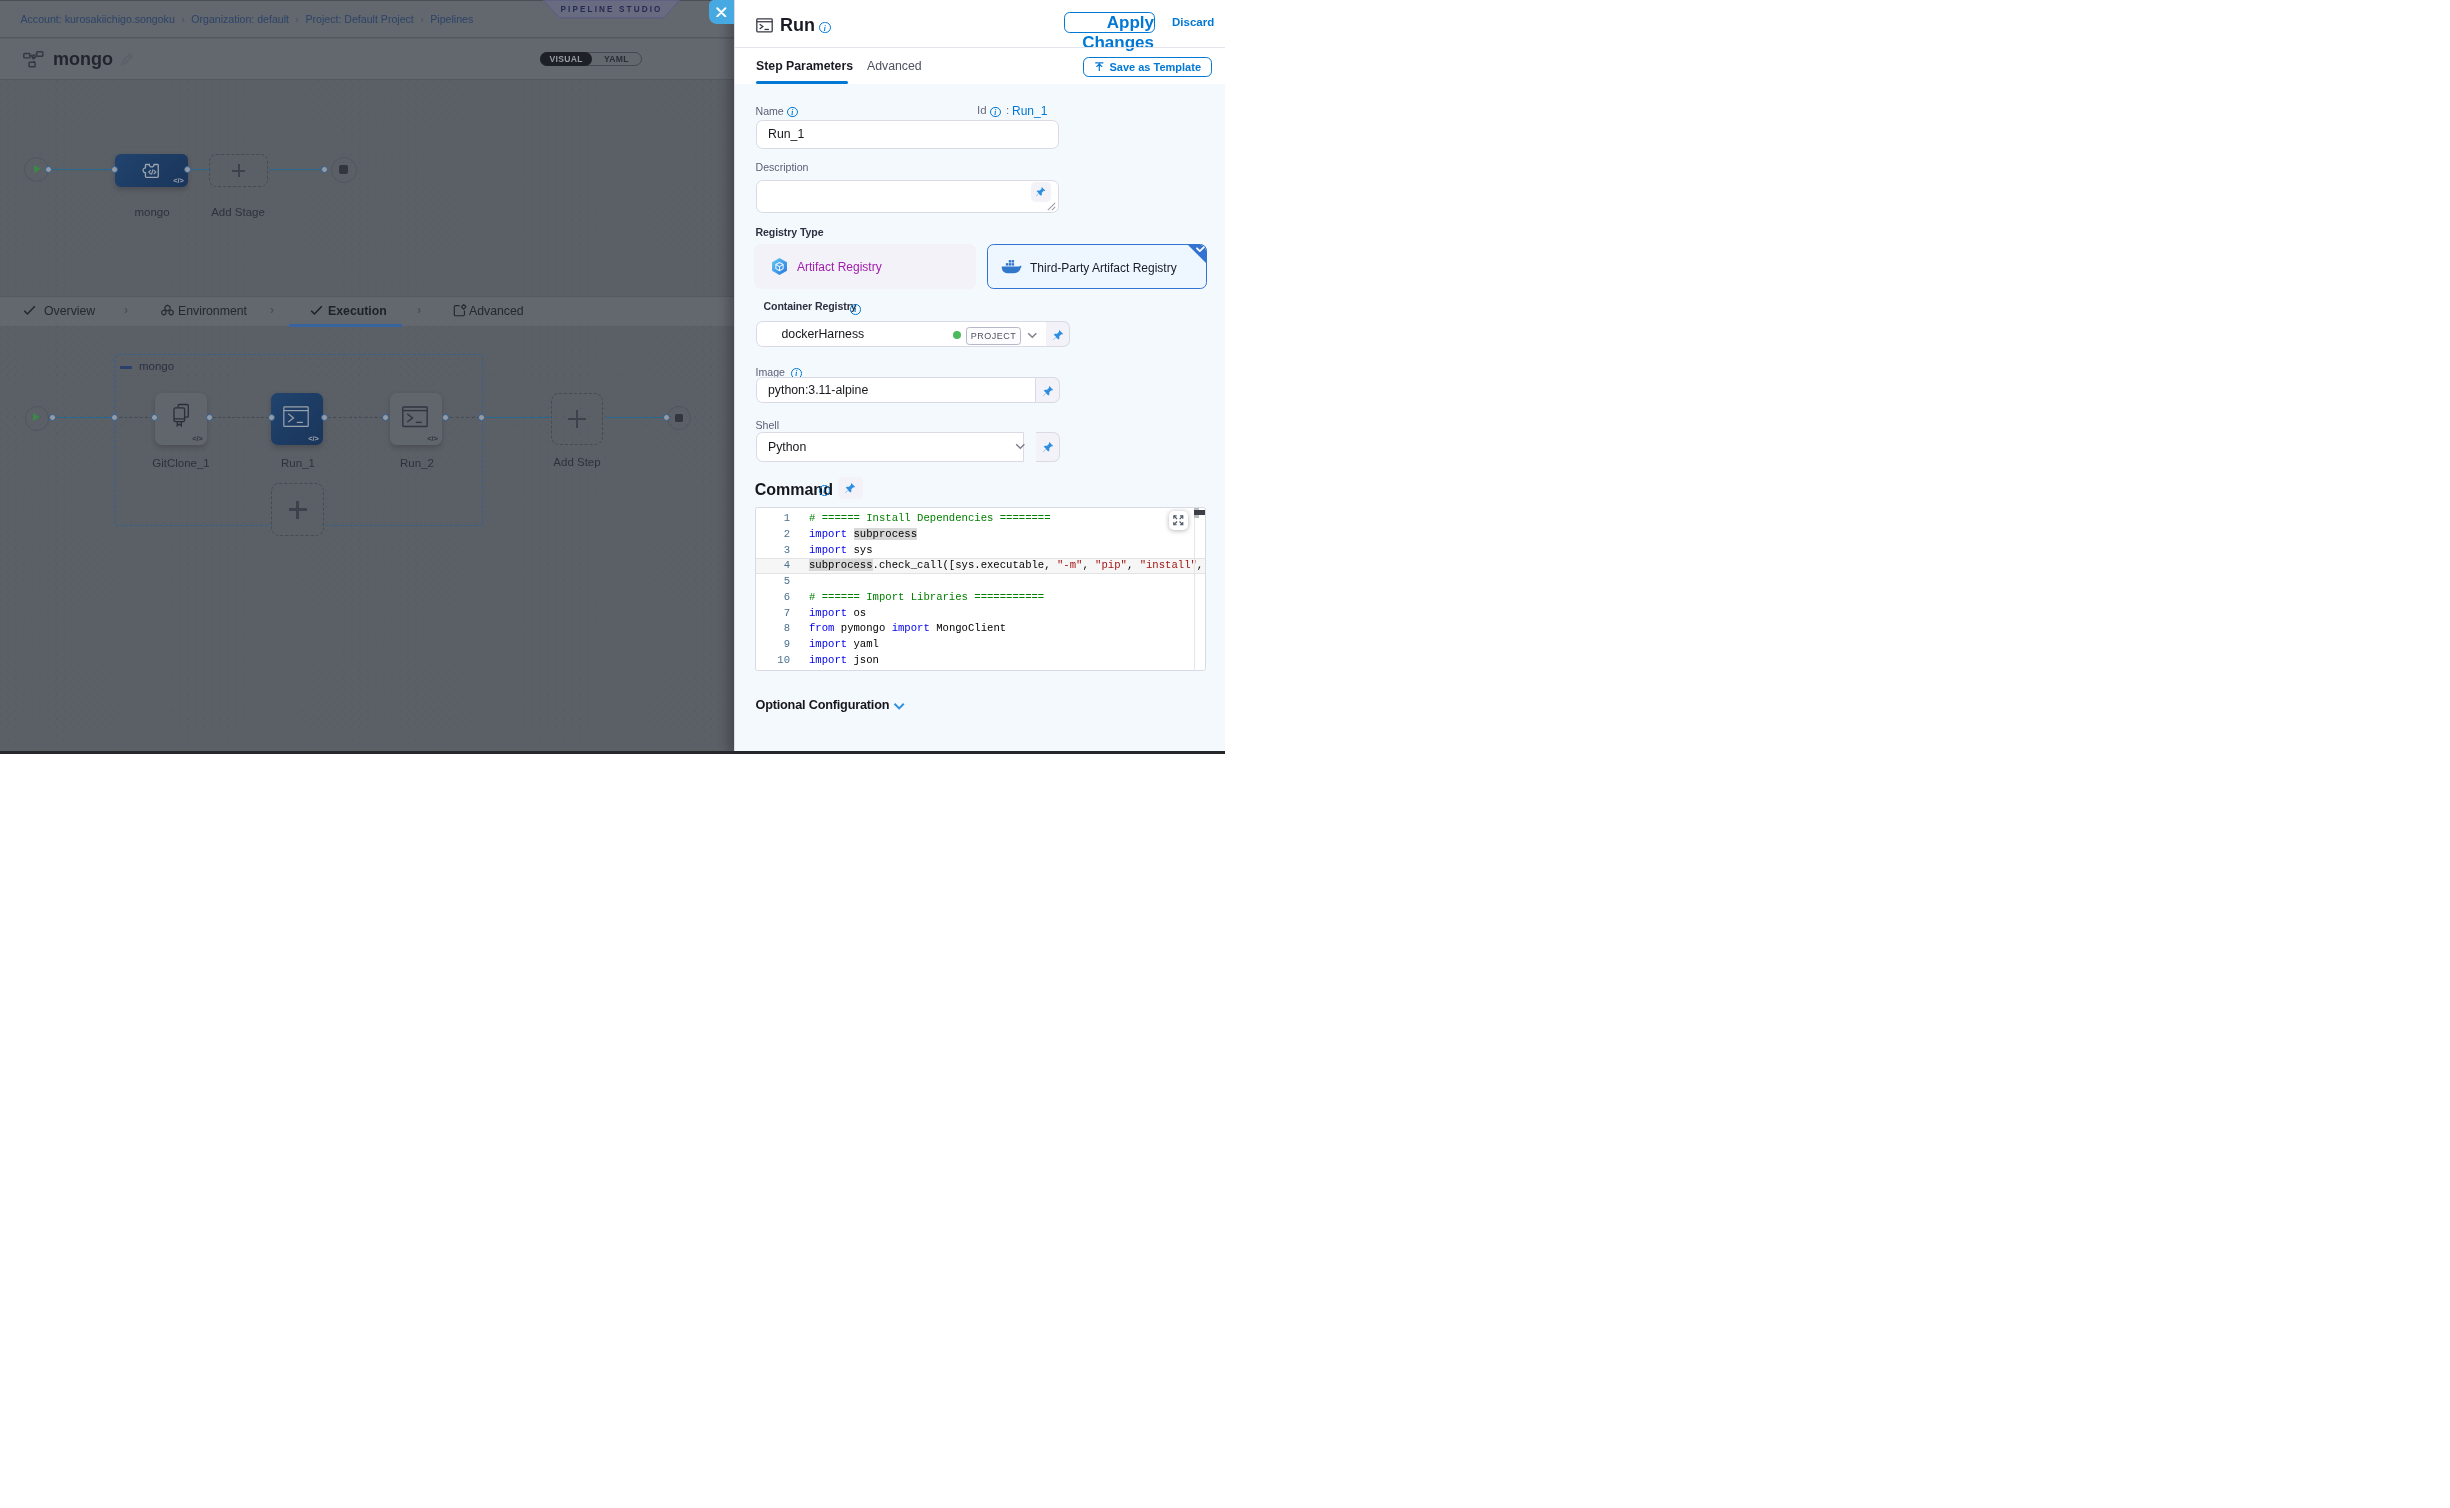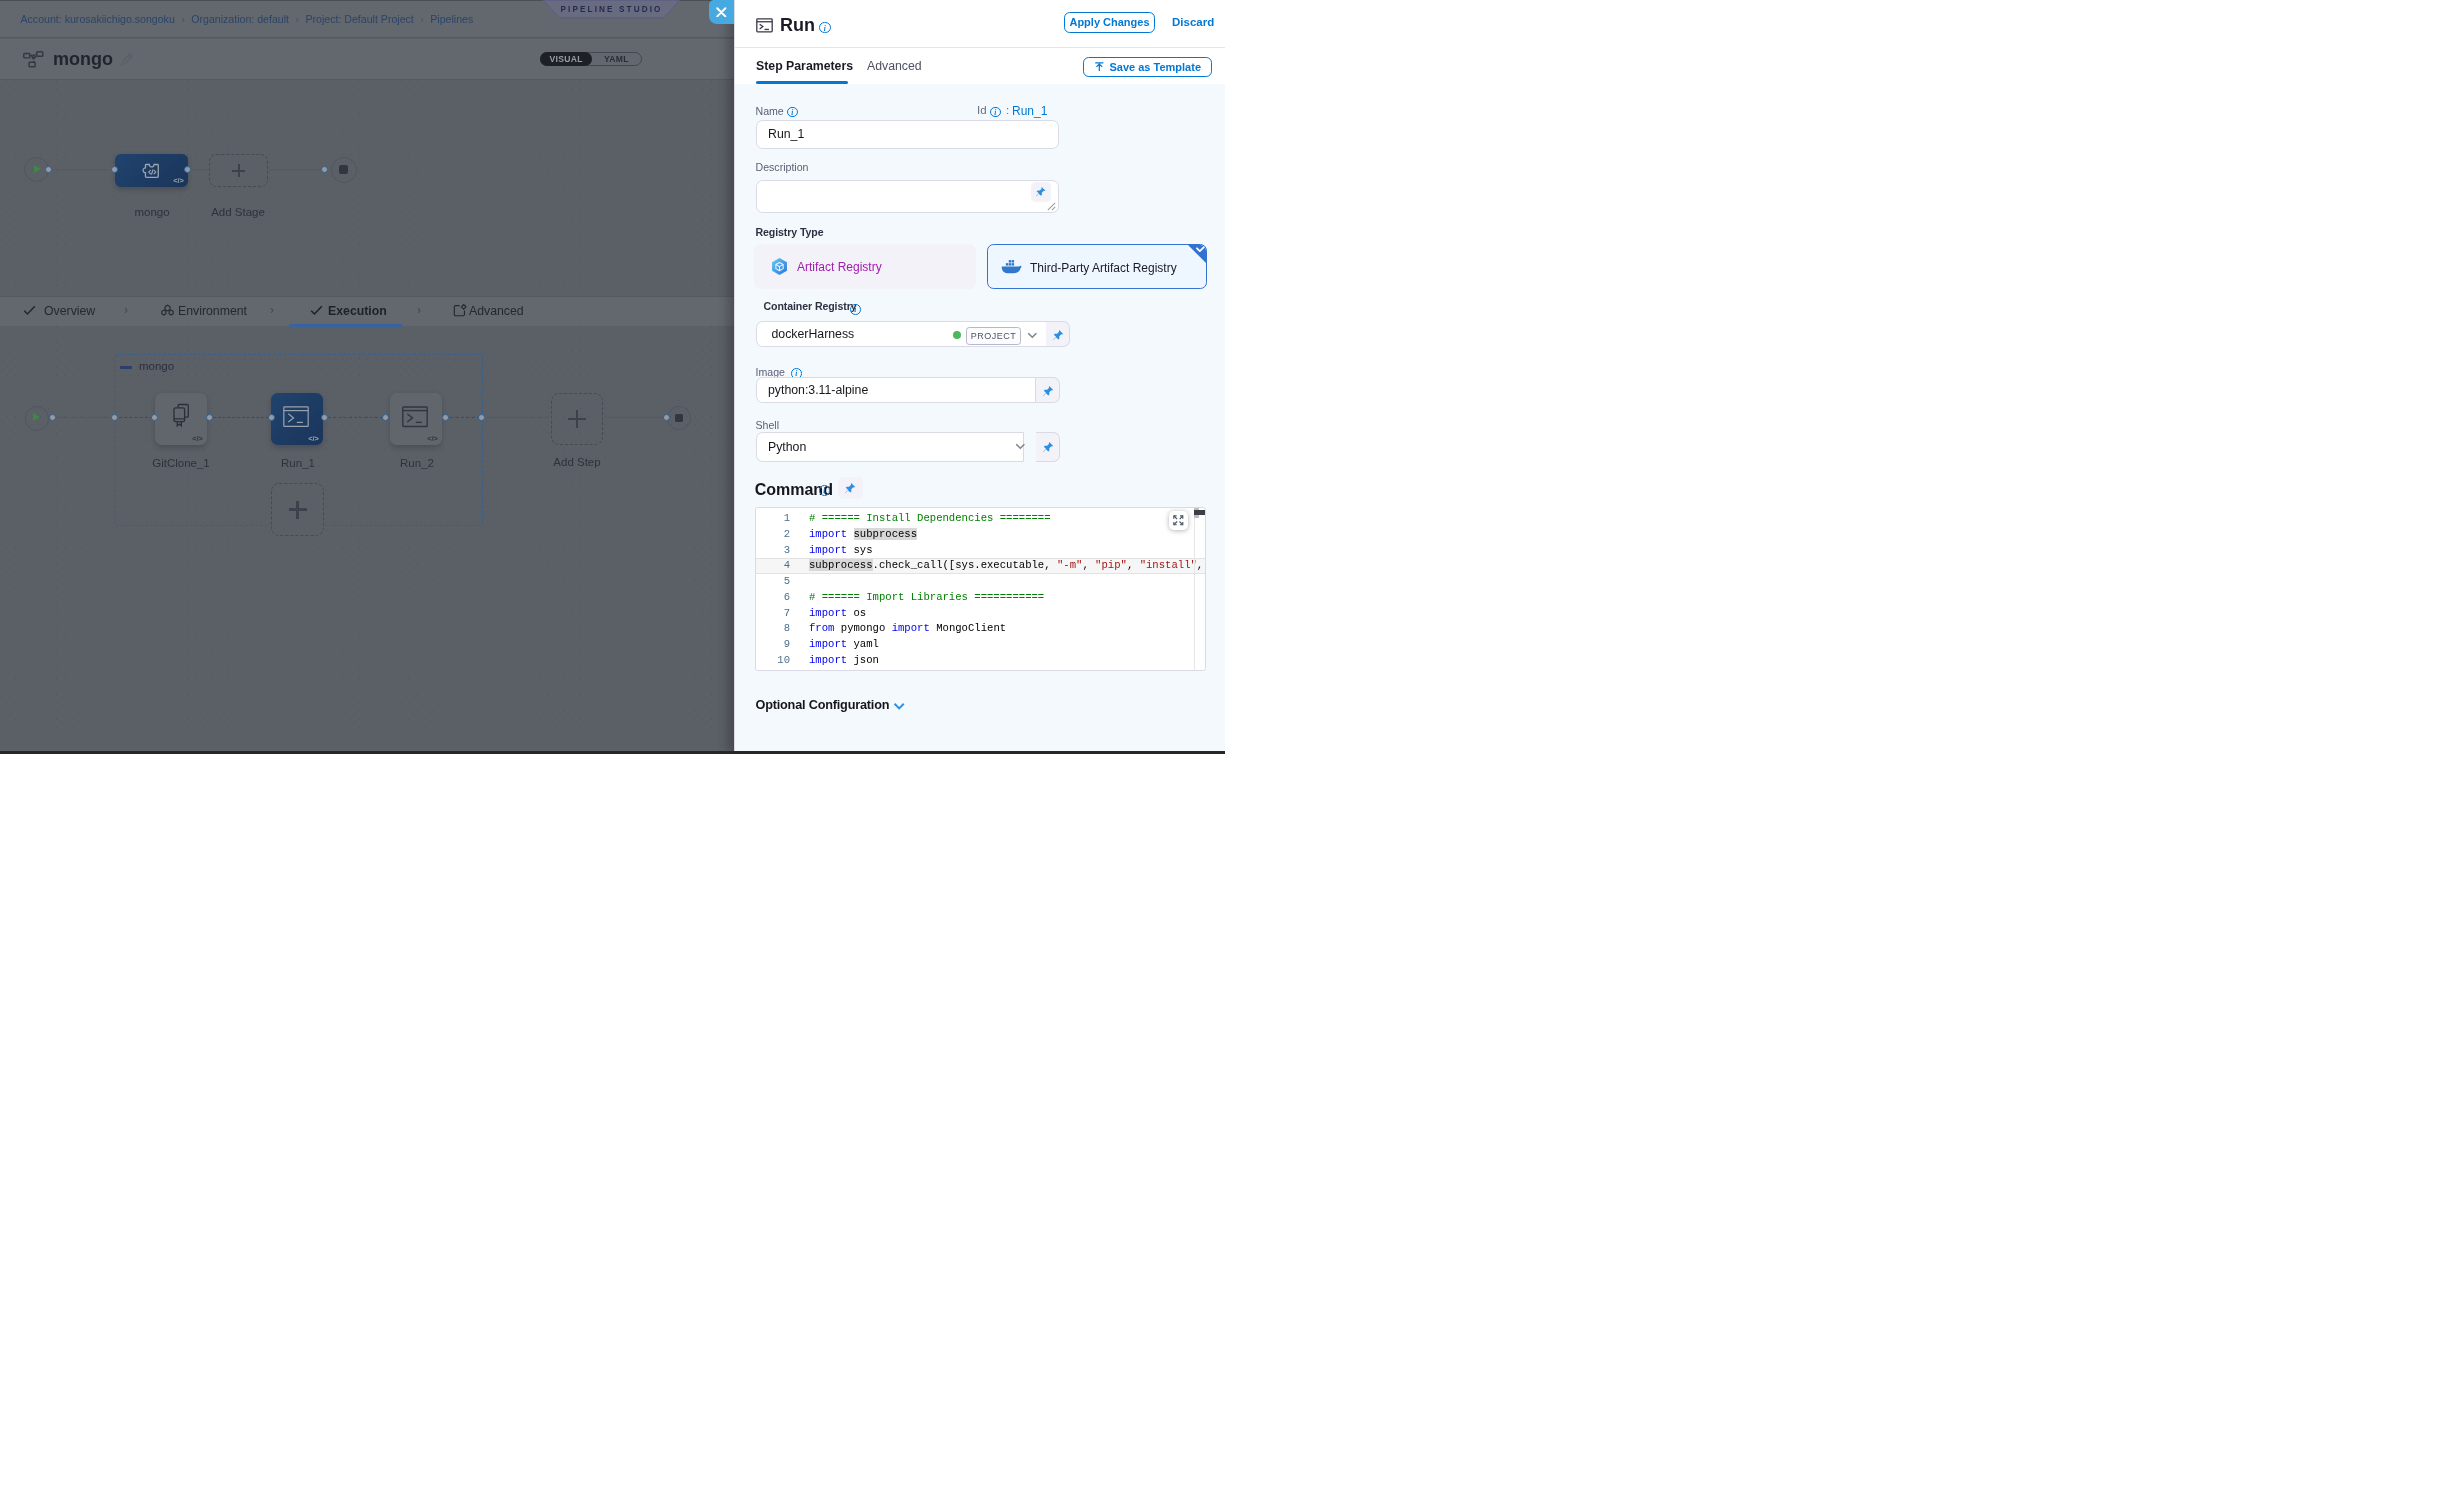--- a/index.html
+++ b/index.html
@@ -228,21 +228,21 @@
   <svg width="17" height="15.6" viewBox="0 0 21 19" style="position:absolute; left:20.5px; top:18px;">
     <g fill="none" stroke="#383946" stroke-width="1.6">
       <rect x="1" y="1" width="19" height="16" rx="1"></rect>
       <path d="M1 4.5 L20 4.5"></path>
       <path d="M4.5 7.5 L8.5 10.5 L4.5 13.5"></path>
       <path d="M10.5 14 L16 14"></path>
     </g>
   </svg>
   <div class="abs" style="left:45px; top:14.7px; font-size:18px; font-weight:700; color:#1b1b26;">Run</div>
   <div class="abs" style="left:84px; top:19.7px;"><span class="info" style="width:11.5px; height:11.5px; line-height:11.5px;">i</span></div>
-  <div class="obtn" style="left:329px; top:12.3px; width:91px; height:21px; font-size:11px; line-height:19.7px;">Apply Changes</div>
+  <div class="obtn" style="left:329px; top:12.3px; width:91px; height:21px; font-size:17px; line-height:19.7px;text-align:right;">Apply Changes</div>
   <div class="abs blue" style="left:437px; top:16px; font-size:11.5px; font-weight:600;">Discard</div>
   <div class="abs" style="left:0; top:47px; width:491px; height:0.8px; background:#e4e4ec;"></div>
   <div class="abs" style="left:21px; top:59px; font-size:12.3px; font-weight:700; color:#1b1b26;">Step Parameters</div>
   <div class="abs" style="left:132px; top:59px; font-size:12.3px; color:#4f5162;">Advanced</div>
   <div class="abs" style="left:20.5px; top:81px; width:92px; height:2.9px; background:#0278d5; border-radius:1.6px;"></div>
   <div class="obtn" style="left:348px; top:57px; width:129px; height:20px; font-size:11px; line-height:18.4px;">
     <svg width="10.6" height="10.6" viewBox="0 0 13 13" style="vertical-align:-1.6px; margin-right:4.9px;">
       <g fill="none" stroke="#0278d5" stroke-width="1.5">
           <path d="M6.5 11 L6.5 3 M3 6 L6.5 2.5 L10 6 M1.5 1 L11.5 1"></path>
         </g>
@@ -294,21 +294,21 @@
             <rect x="13.2" y="5" width="3" height="3"></rect>
           <rect x="9.6" y="1.2" width="3" height="3"></rect>
             <rect x="13.2" y="1.2" width="3" height="3"></rect>
           <path d="M1 9 L21.5 9 Q23.5 9 24.8 7.8 Q26 9.2 24.2 11.3 Q22.6 17.4 15 17.4 L8.5 17.4 Q2.4 17.4 1 11.5 Z"></path>
         </g>
       </svg>
       <div class="abs" style="left:42px; top:16px; font-size:12px; color:#1b1b26;">Third-Party Artifact Registry</div>
     </div>
     <div class="label2" style="left:20.5px; top:216px;padding-left:8px;">Container Registry</div>
     <div class="abs" style="left:115px; top:217px;"><span class="info">i</span></div>
-    <div class="input" style="left:20.5px; top:237px; width:291px; height:26px; line-height:24.6px; padding-left:15px; border-radius:6.6px 0 0 6.6px;">dockerHarness</div>
+    <div class="input" style="left:20.5px; top:237px; width:291px; height:26px; line-height:24.6px; padding-left:25px; border-radius:6.6px 0 0 6.6px;">dockerHarness</div>
     <div class="abs" style="left:218px; top:247px; width:8.2px; height:8.2px; border-radius:50%; background:#4cb95a;"></div>
     <div class="abs" style="left:231px; top:243px; width:55px; height:17.5px; border:0.8px solid #b6b7c9; border-radius:3.3px; font-size:9px; color:#4f5162; text-align:center; line-height:16.4px; letter-spacing:0.5px; background:#fcfcfe;">PROJECT</div>
     <svg width="10.6" height="6.6" viewBox="0 0 13 8" style="position:absolute; left:292px; top:248px;">
         <path d="M1.5 1.5 L6.5 6.5 L11.5 1.5" fill="none" stroke="#7d7f8c" stroke-width="1.8"></path>
       </svg>
     <div class="pinbox" style="left:311px; top:237px; width:24px; height:26px; border-left:none; border-radius:0 6.6px 6.6px 0;">
       <svg width="12.3" height="12.3" viewBox="0 0 14 14" style="position:absolute; left:5.7px; top:6.6px;">
           <path d="M8.2 1.2 L12.8 5.8 L11.2 6.2 L10.6 5.9 L8.3 8.2 L8.4 10.8 L7.2 12 L4.5 9.3 L1.6 12.4 L1.2 12.8 L1.6 11.9 L4.6 8.9 L2 6.5 L3.2 5.4 L5.8 5.5 L8.1 3.2 L7.8 2.7 Z" fill="#2e8fe0"></path>
         </svg>
     </div>

